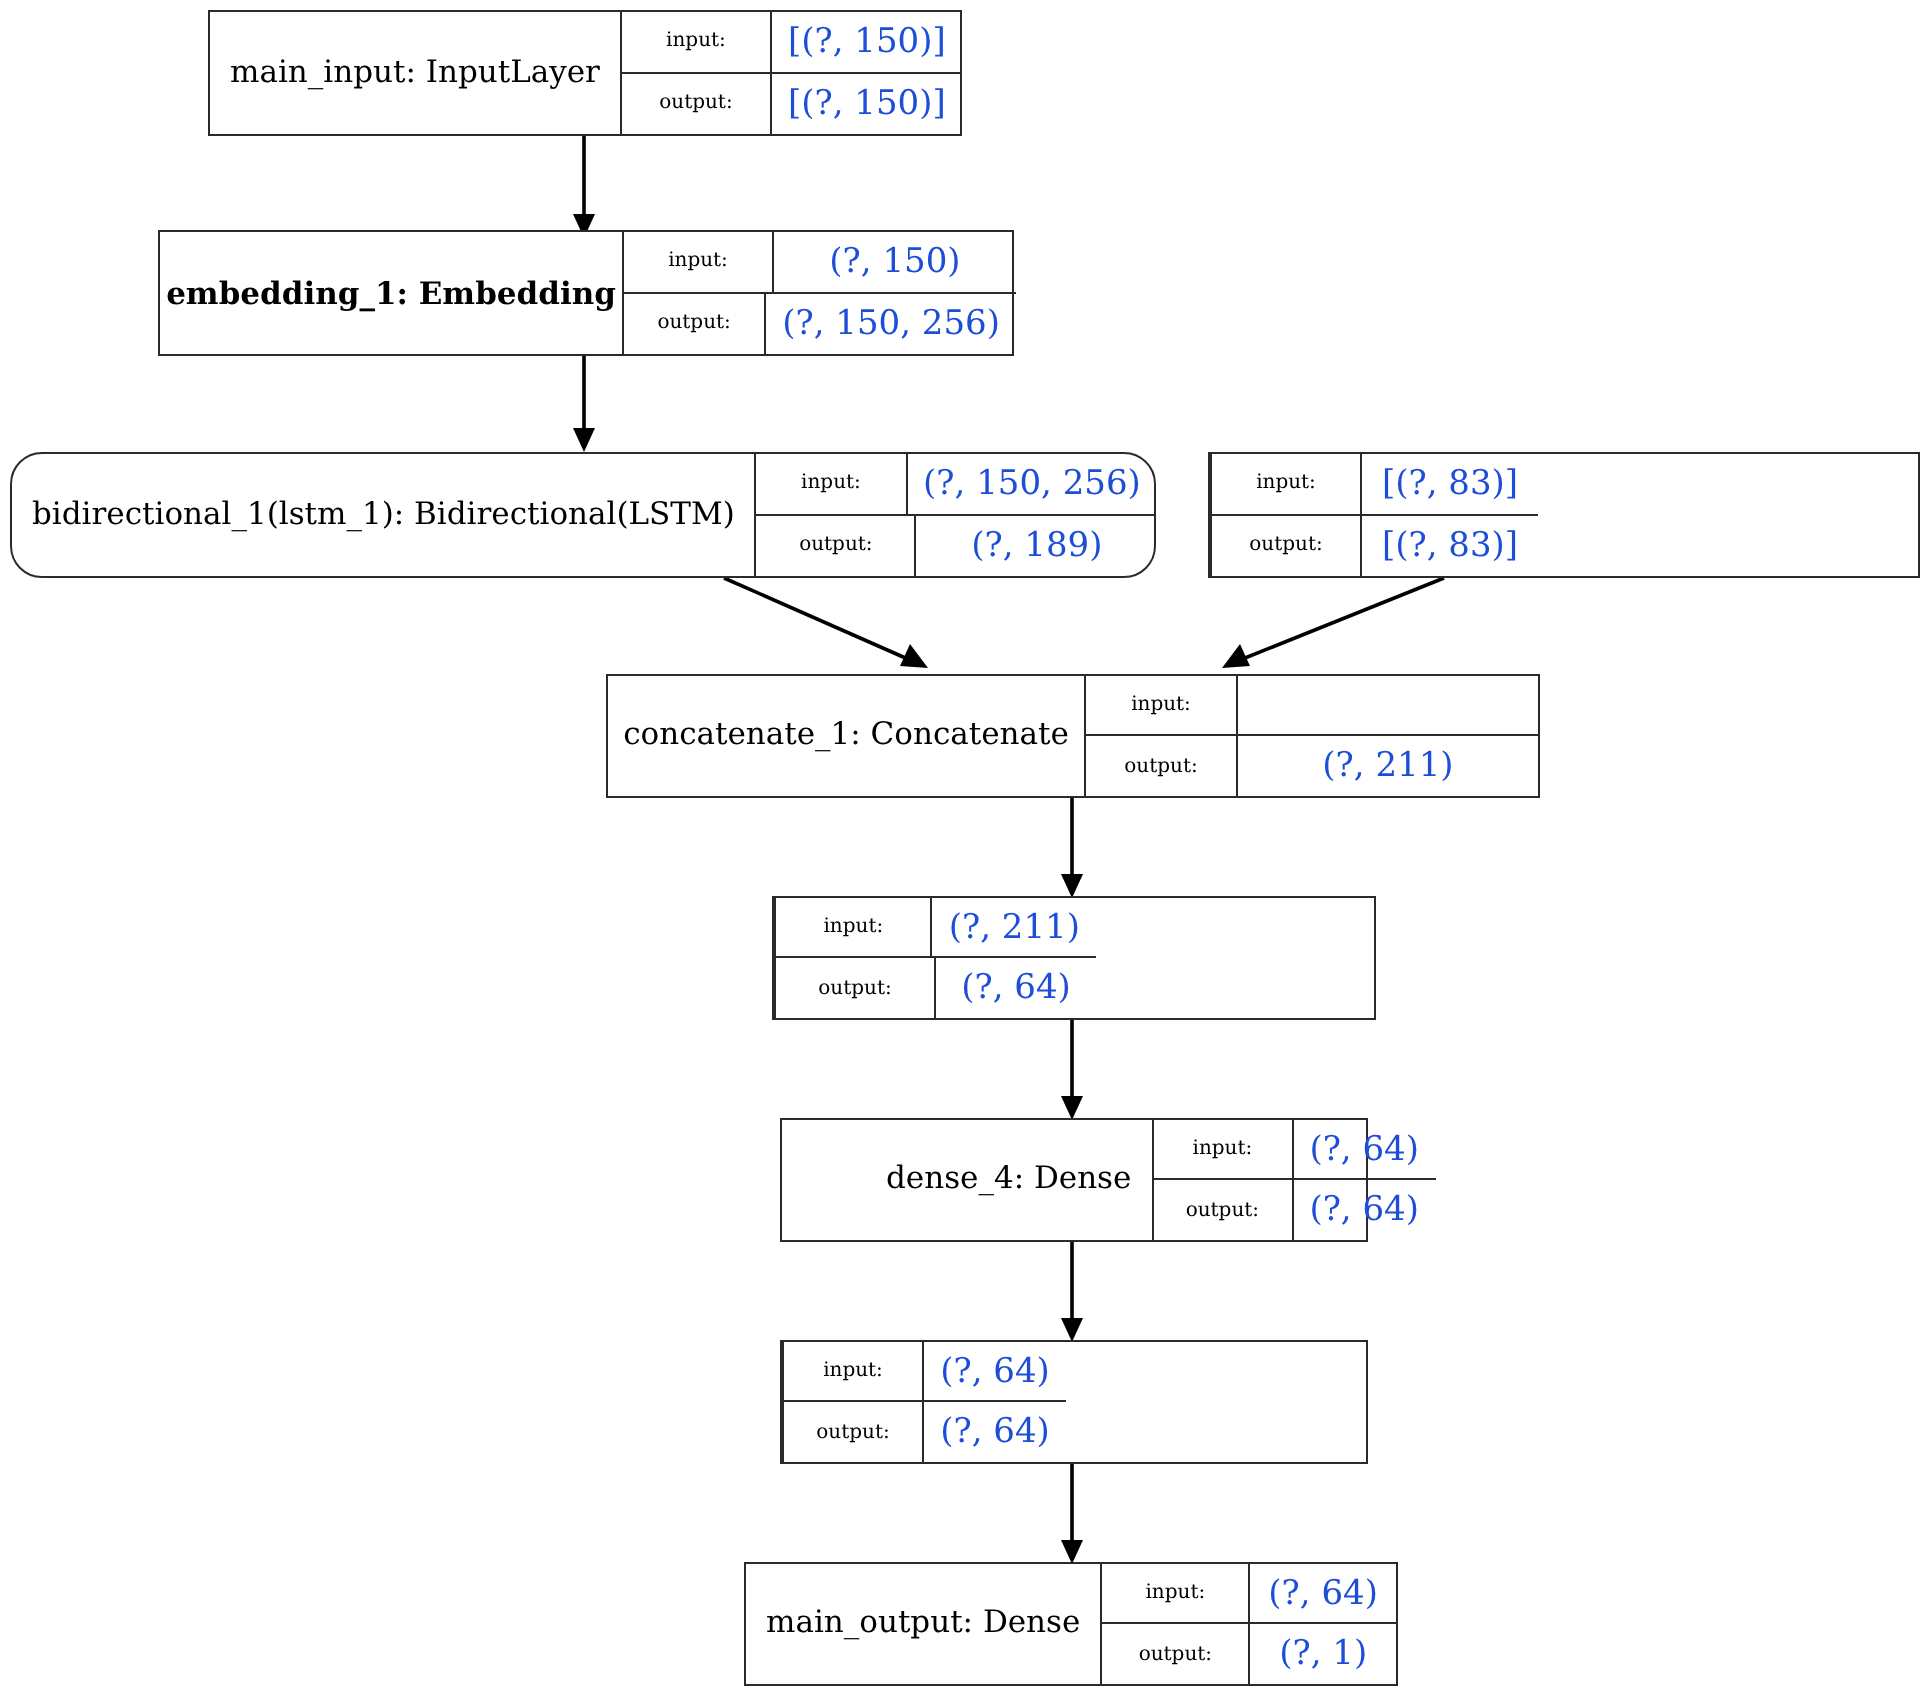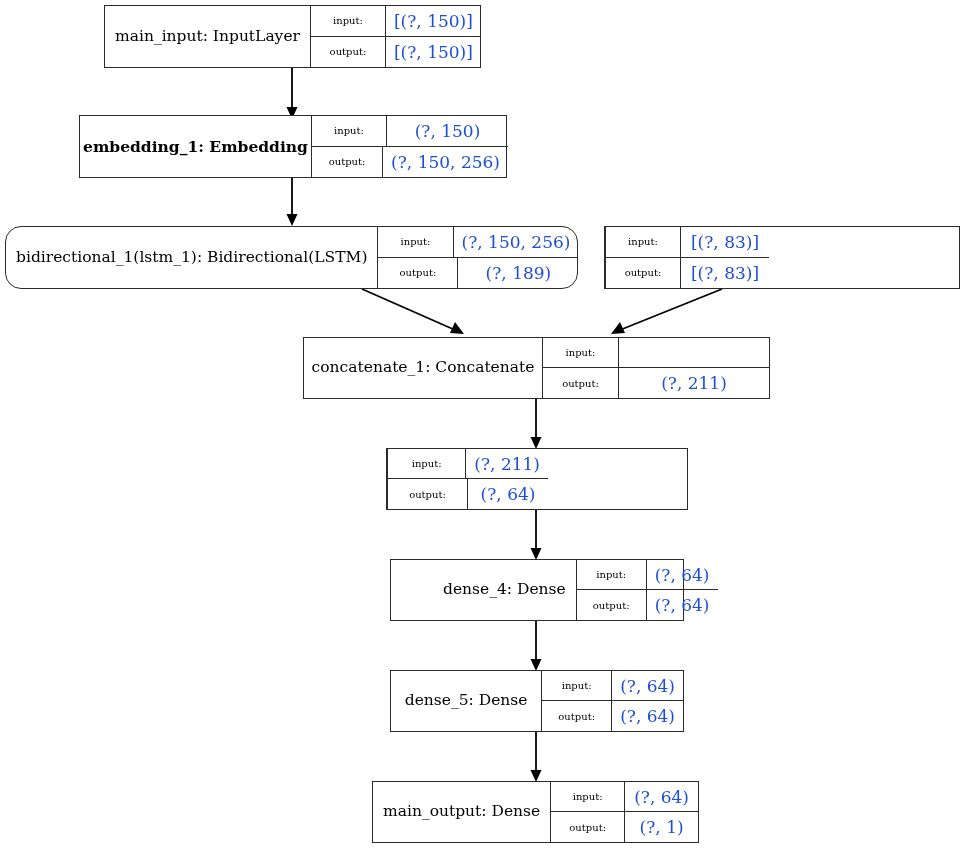--- a/index.html
+++ b/index.html
@@ -221,21 +221,20 @@
         <div class="io-value">(?, 64)</div>
       </div>
       <div class="io-row">
         <div class="io-label" style="width:70px;">output:</div>
         <div class="io-value">(?, 64)</div>
       </div>
     </div>
   </div>
 
   <div class="node" style="left:390px; top:670px; width:294px; height:62px;">
-    <div class="node-name" style="width:152px;">dense_5: Dense</div>
     <div class="node-io" style="width:142px;">
       <div class="io-row top">
         <div class="io-label" style="width:70px;">input:</div>
         <div class="io-value">(?, 64)</div>
       </div>
       <div class="io-row">
         <div class="io-label" style="width:70px;">output:</div>
         <div class="io-value">(?, 64)</div>
       </div>
     </div>

